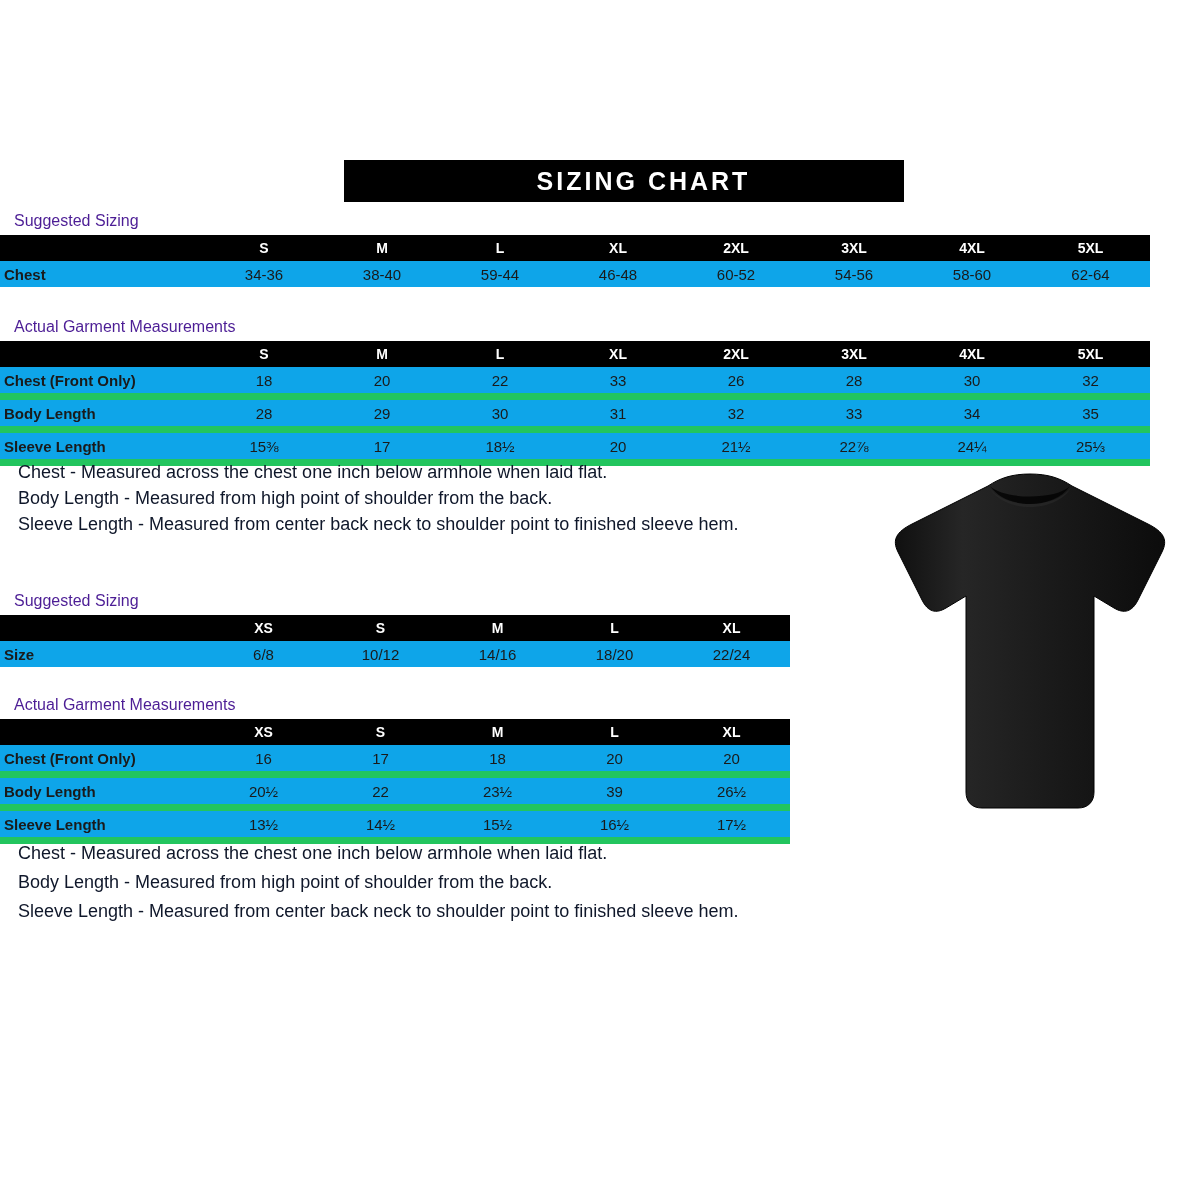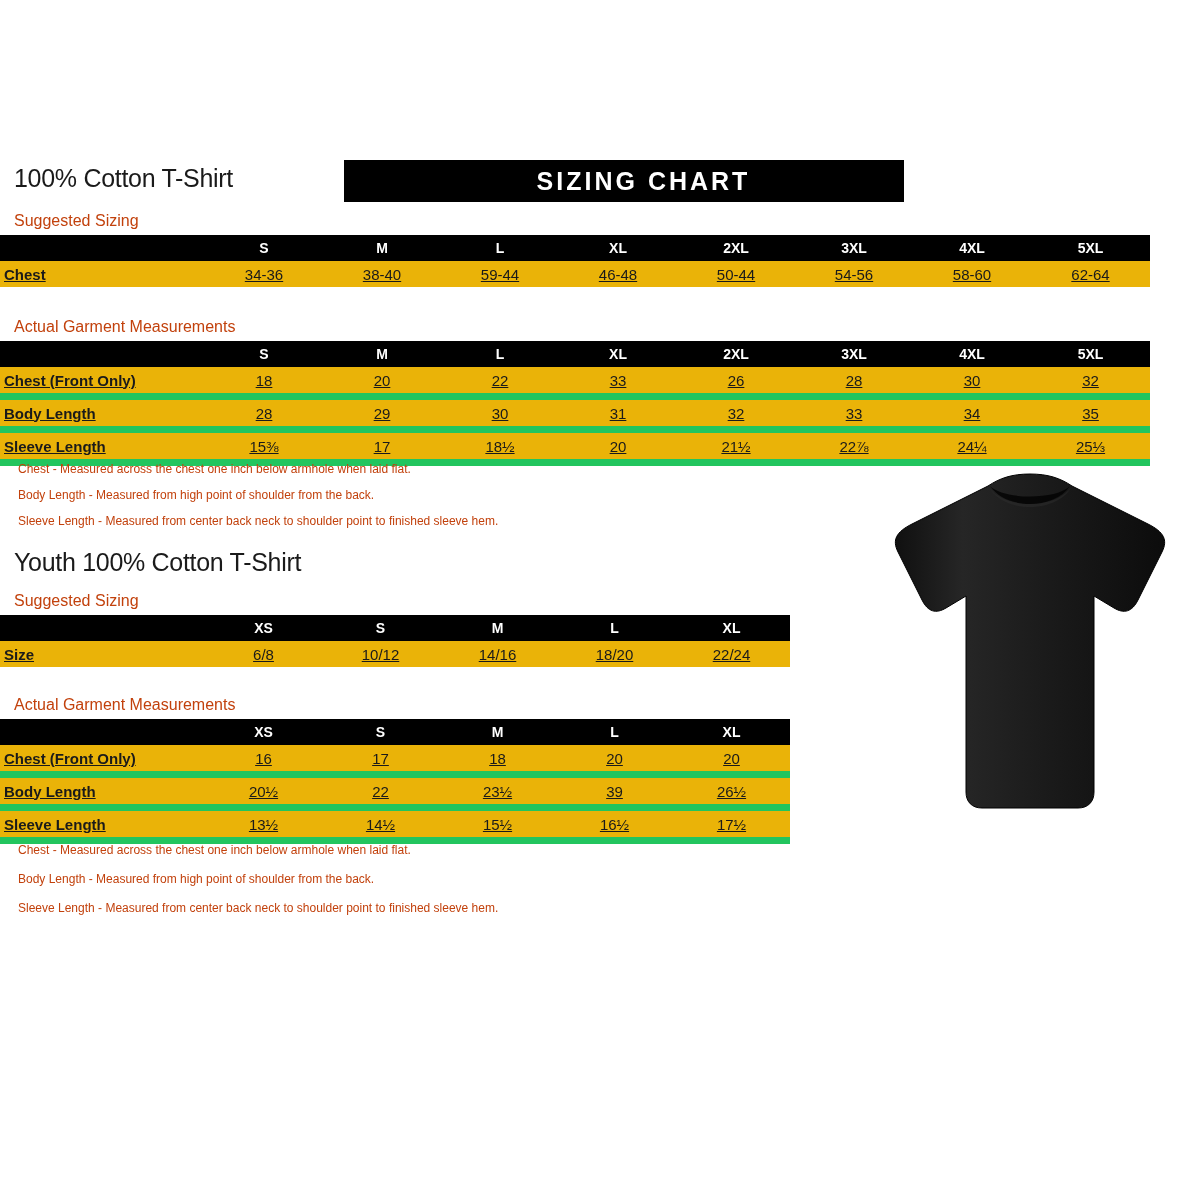--- a/index.html
+++ b/index.html
@@ -55,21 +55,21 @@
     font-size: 25px;
     font-weight: bold;
     letter-spacing: 3px;
     line-height: 42px;
     padding-left: 39px;
   }
 
   .label-line {
     position: absolute;
     font-size: 16px;
-    color: #c2410c;
+    color: #4c1d95;
   }
 
   
   table.sz {
     position: absolute;
     border-collapse: collapse;
     table-layout: fixed;
     font-size: 15px;
   }
   table.sz th, table.sz td {
@@ -85,38 +85,37 @@
     font-weight: bold;
     text-align: center;
   }
   table.sz thead th.rowlabel {
     text-align: left;
   }
   table.sz tbody td {
     text-align: center;
     color: #1a1a1a;
     font-size: 15px;
-    background: #eab308;
-    text-decoration: underline;
+    background: #0ea5e9;
   }
   table.sz tbody td.rowlabel {
     text-align: left;
     font-weight: bold;
     padding-left: 4px;
     font-size: 15px;
   }
   table.sz tbody tr.ruled td {
     border-bottom: 7px solid #22c55e;
   }
 
   
   .note {
     position: absolute;
-    font-size: 12px;
-    color: #c2410c;
+    font-size: 18px;
+    color: #0f172a;
     white-space: nowrap;
   }
 
   
   .youth-title {
     position: absolute;
     left: 14px;
     top: 548px;
     font-size: 25px;
     letter-spacing: -0.3px;
@@ -131,21 +130,20 @@
     width: 300px;
     height: 345px;
   }
 </style>
 </head>
 <body>
 
 <div class="sheet">
 
   <div class="adult-header">
-    <div class="adult-title">100% Cotton T-Shirt</div>
     <div class="sizing-chart-bar">
       <span>SIZING CHART</span>
     </div>
   </div>
 
   <div class="label-line" style="left:14px; top:212px;">Suggested Sizing</div>
 
   <table class="sz" style="left:0px; top:235px; width:1150px;">
     <colgroup>
       <col style="width:205px">
@@ -171,21 +169,21 @@
         <th>5XL</th>
       </tr>
     </thead>
     <tbody>
       <tr>
         <td class="rowlabel">Chest</td>
         <td>34-36</td>
         <td>38-40</td>
         <td>59-44</td>
         <td>46-48</td>
-        <td>50-44</td>
+        <td>60-52</td>
         <td>54-56</td>
         <td>58-60</td>
         <td>62-64</td>
       </tr>
     </tbody>
   </table>
 
   <div class="label-line" style="left:14px; top:318px;">Actual Garment Measurements</div>
 
   <table class="sz" style="left:0px; top:341px; width:1150px;">
@@ -247,21 +245,20 @@
         <td>24¼</td>
         <td>25⅓</td>
       </tr>
     </tbody>
   </table>
 
   <div class="note" style="left:18px; top:462px;">Chest - Measured across the chest one inch below armhole when laid flat.</div>
   <div class="note" style="left:18px; top:488px;">Body Length - Measured from high point of shoulder from the back.</div>
   <div class="note" style="left:18px; top:514px;">Sleeve Length - Measured from center back neck to shoulder point to finished sleeve hem.</div>
 
-  <div class="youth-title">Youth 100% Cotton T-Shirt</div>
 
   <div class="label-line" style="left:14px; top:592px;">Suggested Sizing</div>
 
   <table class="sz" style="left:0px; top:615px; width:790px;">
     <colgroup>
       <col style="width:205px">
         <col style="width:117px">
         <col style="width:117px">
         <col style="width:117px">
       <col style="width:117px">

